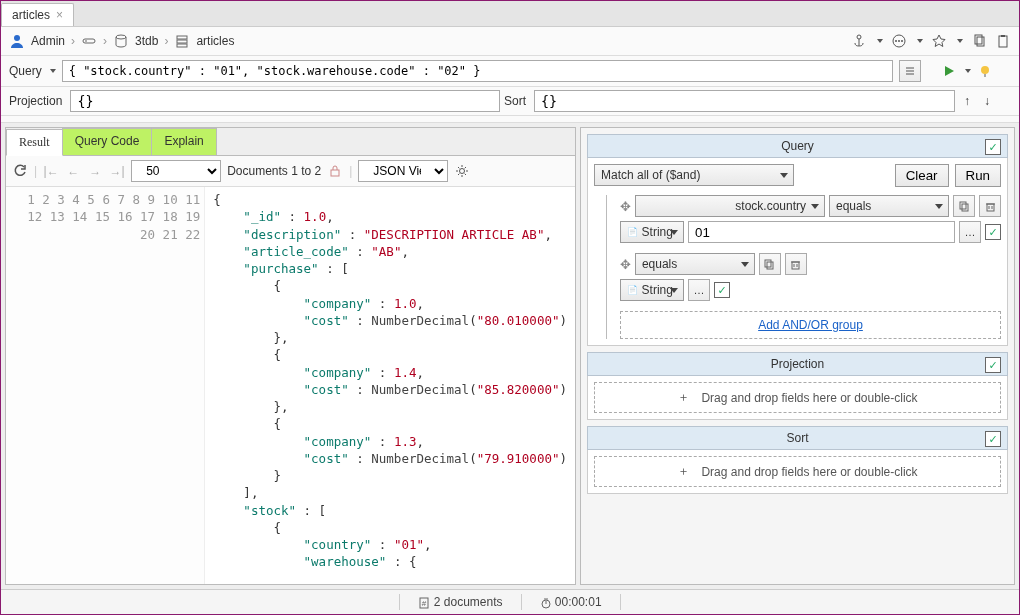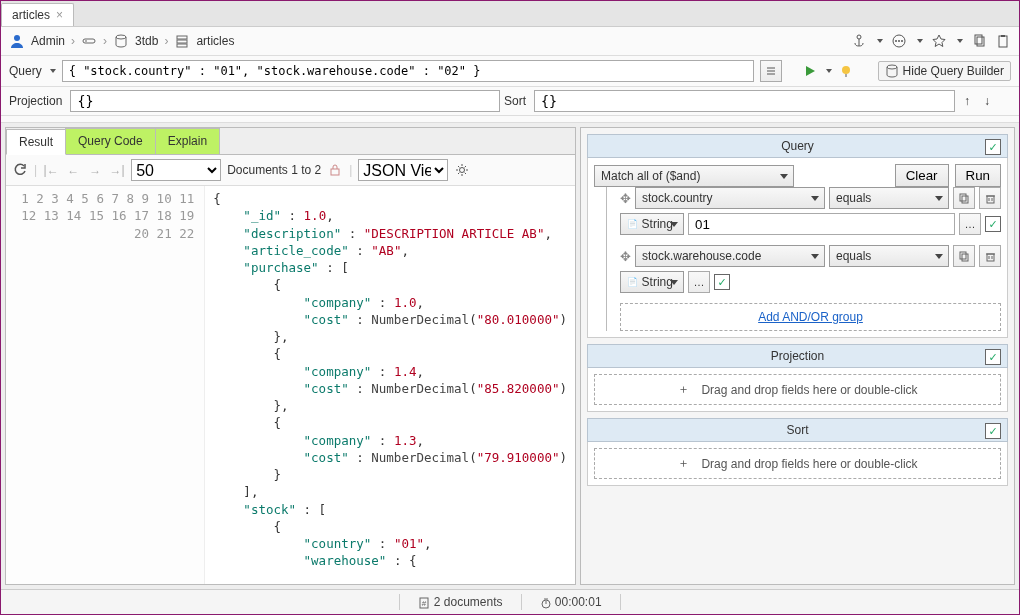--- a/index.html
+++ b/index.html
@@ -17,42 +17,42 @@
 .btn-iconlike { border:1px solid #bbb; background:#f5f5f5; padding:2px 6px; cursor:pointer; font-size:12px; display:inline-flex; align-items:center; gap:4px; border-radius:2px;}
 .filterrow { display:flex; gap:4px; padding:3px 8px; background:#fafafa; border-bottom:1px solid #ddd; align-items:center;}
 .filterrow label { padding-right:4px;}
 .filterrow input { flex:1; border:1px solid #aaa; padding:2px 6px; height:22px; background:#fff; font-family:monospace;}
 .filterrow .half { display:flex; align-items:center; gap:4px; width:49%;}
 .content { flex:1; display:flex; gap:4px; padding:4px; overflow:hidden;}
 .leftpane { flex:1; border:1px solid #bbb; background:#fff; display:flex; flex-direction:column; overflow:hidden;}
 .rightpane { width:435px; border:1px solid #bbb; background:#f5f5f5; display:flex; flex-direction:column; overflow:auto; padding:0px;}
 .subtabs { display:flex; border-bottom:1px solid #bbb; background:#eee;}
 .subtab { padding:5px 12px; border:1px solid #bbb; border-bottom:none; background:#bef264; margin-right:-1px; cursor:pointer;}
-.subtab.active { background:#fff; font-weight:normal; border-bottom:1px solid #fff; position:relative; top:1px;}
+.subtab.active { background:#fff; font-weight:normal; border-bottom:1px solid #fff; position:relative; top:1px;font-family:Liberation Serif, serif;}
 .resultbar { display:flex; align-items:center; gap:6px; padding:4px 6px; border-bottom:1px solid #ddd; background:#fafafa;}
-.resultbar select, .resultbar input { border:1px solid #aaa; padding:1px 0; height:22px; font-size:16px; background:#fff;}
+.resultbar select, .resultbar input { border:1px solid #aaa; padding:1px 10px; height:22px; font-size:12px; background:#fff;}
 .code { flex:1; overflow:auto; font-family:Consolas,monospace; font-size:12.5px; background:#fff; display:flex;}
-.gutter { background:#fdfdfd; color:#999; text-align:right; padding:4px 10px; border-right:1px solid #eee; user-select:none; line-height:1.38;}
+.gutter { background:#fdfdfd; color:#999; text-align:right; padding:4px 4px; border-right:1px solid #eee; user-select:none; line-height:1.38;}
 .codebody { padding:4px 8px; line-height:1.38; white-space:pre; }
 .tk-key { color:#0b7a6b; }
 .tk-num { color:#b00020; }
 .tk-str { color:#b00020; }
 .tk-fn { color:#444; }
 .panel { margin:6px 6px 0 6px; }
 .panel-header { background:#deeaf4; border:1px solid #b8c4d0; padding:4px 8px; text-align:center; position:relative; font-weight:normal;}
 .panel-header .chk { position:absolute; right:6px; top:4px;}
 .panel-body { border:1px solid #ccc; border-top:none; background:#fff; padding:6px;}
 .combo { border:1px solid #999; background:linear-gradient(#f8f8f8,#e8e8e8); padding:2px 18px 2px 6px; height:22px; font-size:12px; position:relative; display:inline-flex; align-items:center;}
 .combo::after { content:""; position:absolute; right:5px; top:8px; border-left:4px solid transparent; border-right:4px solid transparent; border-top:5px solid #444;}
-.qb-top { display:flex; align-items:center; gap:6px; }
+.qb-top { display:flex; gap:6px; margin-bottom:8px;}
 .qb-top .combo { flex:0 0 200px;}
 .qb-btn { border:1px solid #999; background:linear-gradient(#f8f8f8,#e8e8e8); padding:3px 10px; cursor:pointer;}
 .cond { display:flex; flex-direction:column; gap:4px; padding-left:26px; position:relative; margin-bottom:10px;}
 .cond-row { display:flex; gap:4px; align-items:center;}
-.fieldbox { flex:1; }
+.fieldbox { flex:1;justify-content:flex-end; }
 .cond .combo.fieldbox { min-width:175px;}
 .opbox { width:120px;}
 .txt { border:1px solid #aaa; padding:2px 6px; height:22px; flex:1; background:#fff;}
 .mini { width:22px; height:22px; border:1px solid #aaa; background:linear-gradient(#f8f8f8,#ececec); display:inline-flex; align-items:center; justify-content:center; cursor:pointer; font-size:11px;}
 .checkbox { width:16px; height:16px; border:1px solid #666; background:#fff; display:inline-flex; align-items:center; justify-content:center; font-size:11px; color:#2a6;}
 .dashed { border:1px dashed #aaa; padding:6px; text-align:center; color:#555; background:#fff; display:flex; justify-content:center; gap:12px; align-items:center;}
 .link { color:#1a62c8; text-decoration:underline; cursor:pointer;}
 .drag-handle { color:#888; cursor:move; font-size:13px;}
 .statusbar { border-top:1px solid #ccc; background:#f5f5f5; padding:4px 10px; display:flex; gap:18px; align-items:center; font-size:12px; color:#444; justify-content:center;}
 .statusbar .sep { border-left:1px solid #ccc; height:16px;}
@@ -161,27 +161,20 @@
         </svg>
       </span>
     <span class="arrow-down"></span>
     <span class="ico">
         <svg width="14" height="14" viewBox="0 0 14 14">
           <circle cx="7" cy="6" r="4" fill="#f5c542"></circle>
           <rect x="6" y="10" width="2" height="3" fill="#aaa"></rect>
         </svg>
       </span>
     <span style="width:12px"></span>
-    <span class="btn-iconlike">
-      <svg width="14" height="14" viewBox="0 0 14 14">
-          <ellipse cx="7" cy="3" rx="5" ry="2" fill="none" stroke="#666"></ellipse>
-          <path d="M2 3v8c0 1 2 2 5 2s5-1 5-2V3" fill="none" stroke="#666"></path>
-        </svg>
-      <span>Hide Query Builder</span>
-    </span>
   </div>
 
   <div class="filterrow">
     <div class="half">
       <label>Projection</label>
       <input value="{}" style="">
     </div>
     <div class="half">
       <label>Sort</label>
       <input value="{}" style="">
@@ -331,23 +324,20 @@
                 <span class="combo" style="width:64px"><span style="font-size:9px">📄</span>&nbsp;<span>String</span></span>
                 <input class="txt" value="01" style="">
                 <span class="mini">…</span>
                 <span class="checkbox">✓</span>
               </div>
             </div>
 
             <div class="cond">
               <div class="cond-row">
                 <span class="drag-handle">✥</span>
-                <span class="combo fieldbox">
-                    <span>stock.warehouse.code</span>
-                  </span>
                 <span class="combo opbox">
                     <span>equals</span>
                   </span>
                 <span class="mini">
                     <svg width="11" height="11" viewBox="0 0 11 11">
                       <rect x="1" y="1" width="6" height="7" fill="none" stroke="#666"></rect>
                       <rect x="3" y="3" width="6" height="7" fill="none" stroke="#666"></rect>
                     </svg>
                   </span>
                 <span class="mini">

